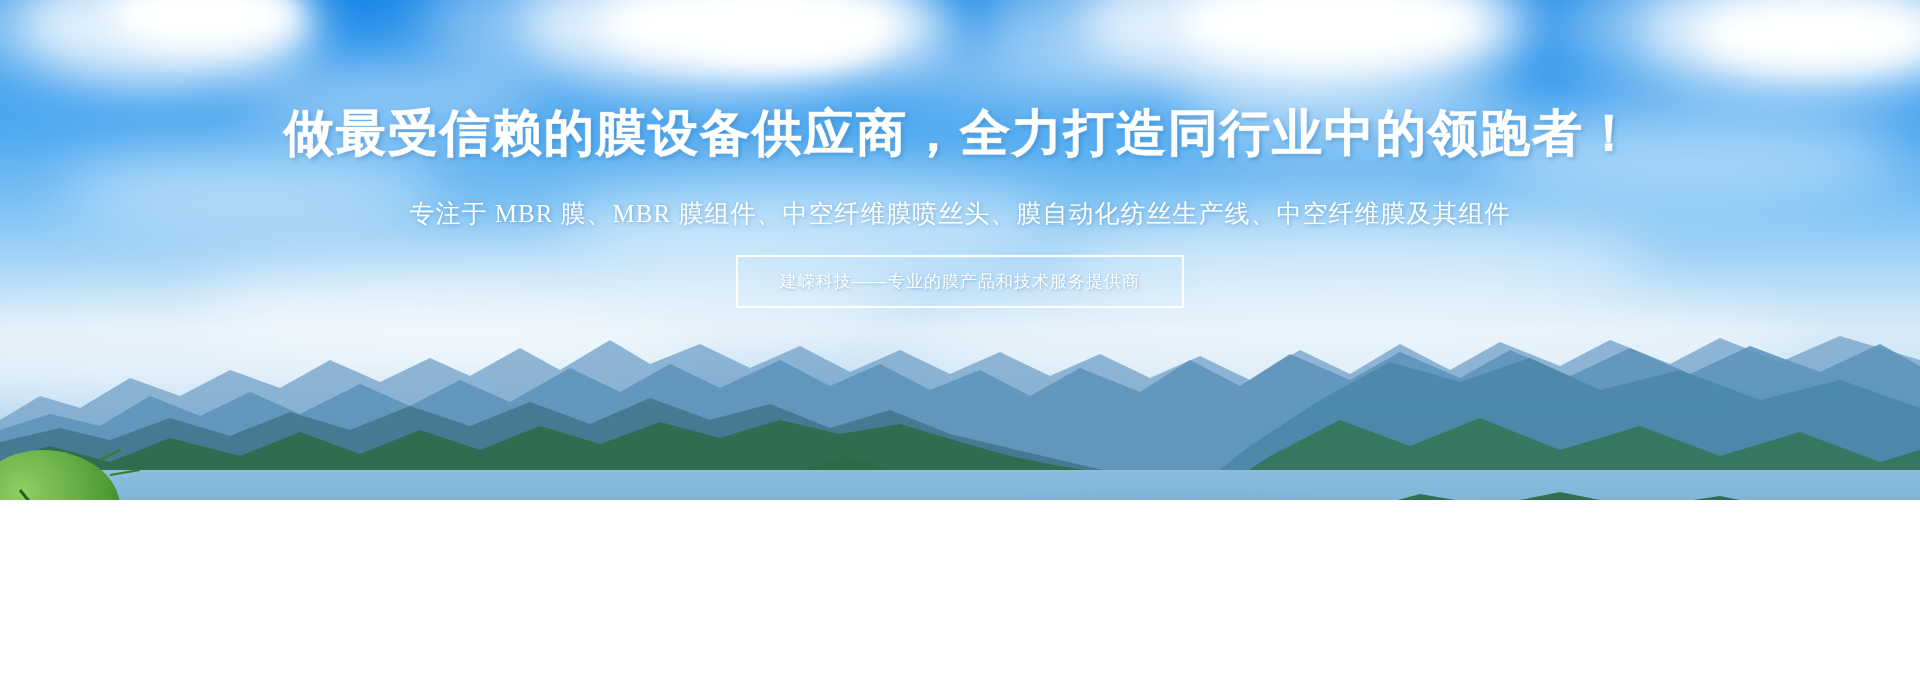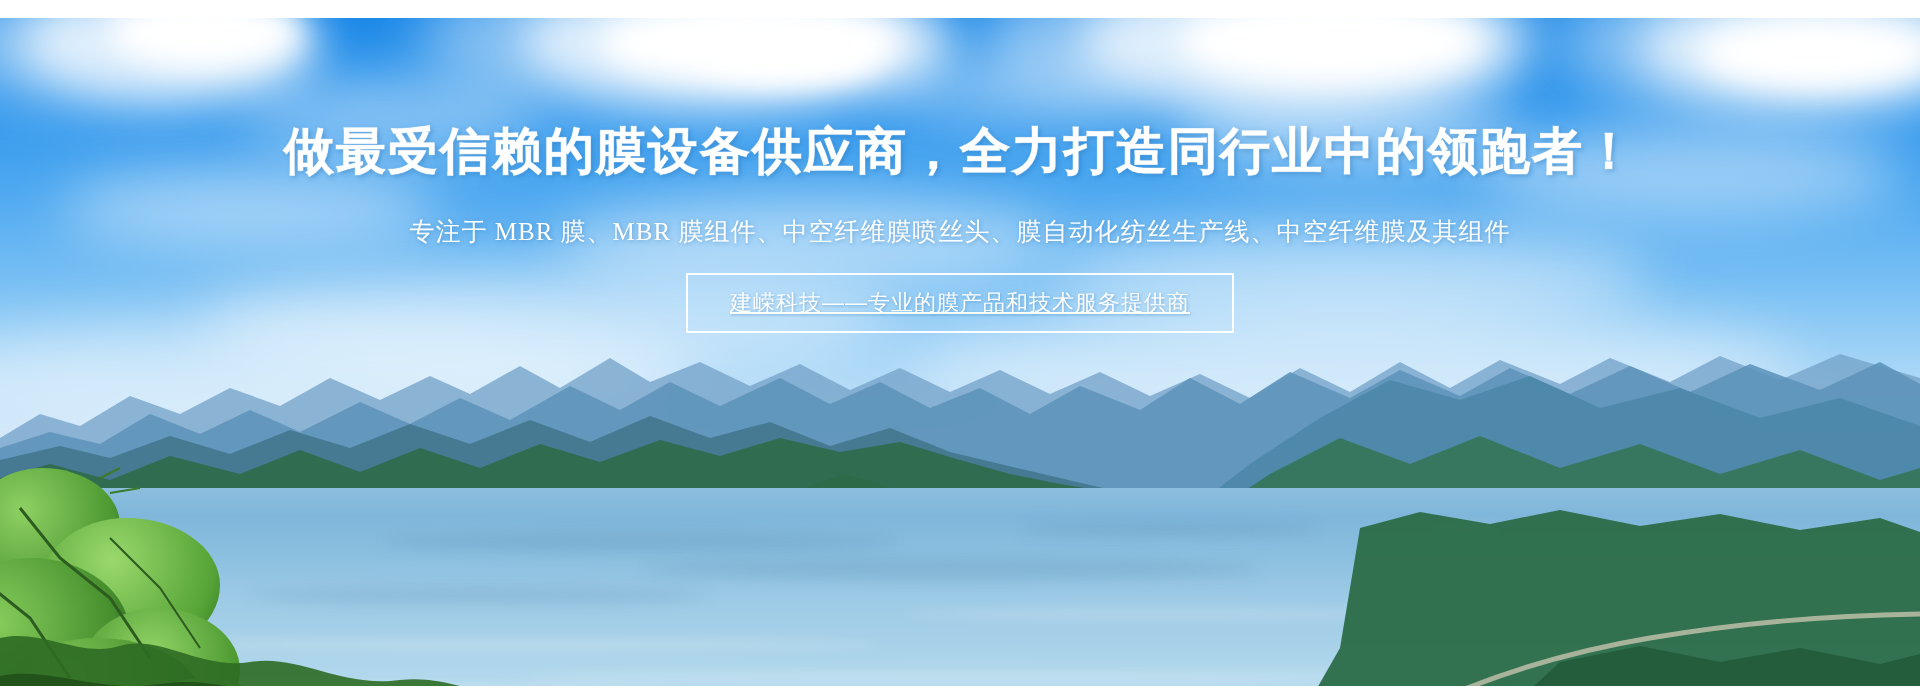--- a/index.html
+++ b/index.html
@@ -1,24 +1,23 @@
 <!DOCTYPE html>
 <html><head>
 <meta charset="utf-8">
 <style>
   html,body{margin:0;padding:0;background:#fff;}
   body{font-family:"Liberation Sans","DejaVu Sans",sans-serif;}
 
   .banner{
     position:relative;
     width:1920px;
-    height:668px;
+    height:500px;
     overflow:hidden;
     background:linear-gradient(to bottom,#1d8ae8 0%,#2d95ec 12%,#4fa9f0 26%,#79c0f4 40%,#a5d5f7 52%,#c4e2f8 60%,#d9ebf8 66%,#cfe6f7 72%,#bcdcf2 80%,#a9cfe9 90%,#9cc6e2 100%);
-    margin-top:18px;
   }
 
   
   .sky{position:absolute;left:0;top:0;width:1920px;height:430px;overflow:hidden;}
   .cloud{position:absolute;border-radius:50%;background:#ffffff;filter:blur(14px);}
   .cloudsoft{position:absolute;border-radius:50%;background:rgba(255,255,255,0.75);filter:blur(22px);}
   .cloudwisp{position:absolute;border-radius:50%;background:rgba(255,255,255,0.45);filter:blur(28px);}
 
   
   .mtnlayer{position:absolute;left:0;width:1920px;}
@@ -57,27 +56,26 @@
     color:#ffffff;
     letter-spacing:1px;
     white-space:nowrap;
     text-shadow:1px 1px 4px rgba(40,110,175,0.45);
     font-family:Liberation Serif, serif;
   }
   .tagbox{
     margin-top:25px;
     border:2px solid rgba(255,255,255,0.95);
     padding:13px 42px;
-    font-size:22px;
+    font-size:17px;
     color:#ffffff;
     letter-spacing:1px;
     white-space:nowrap;
     text-shadow:1px 1px 3px rgba(40,110,175,0.4);
     pointer-events:auto;
-    text-decoration:underline;
   }
 </style>
 </head>
 <body>
 
 <div class="banner">
 
   <div class="sky">
     <div class="cloudwisp" style="left:-60px;top:-40px;width:360px;height:130px;"></div>
     <div class="cloudsoft" style="left:20px;top:-30px;width:300px;height:110px;"></div>

